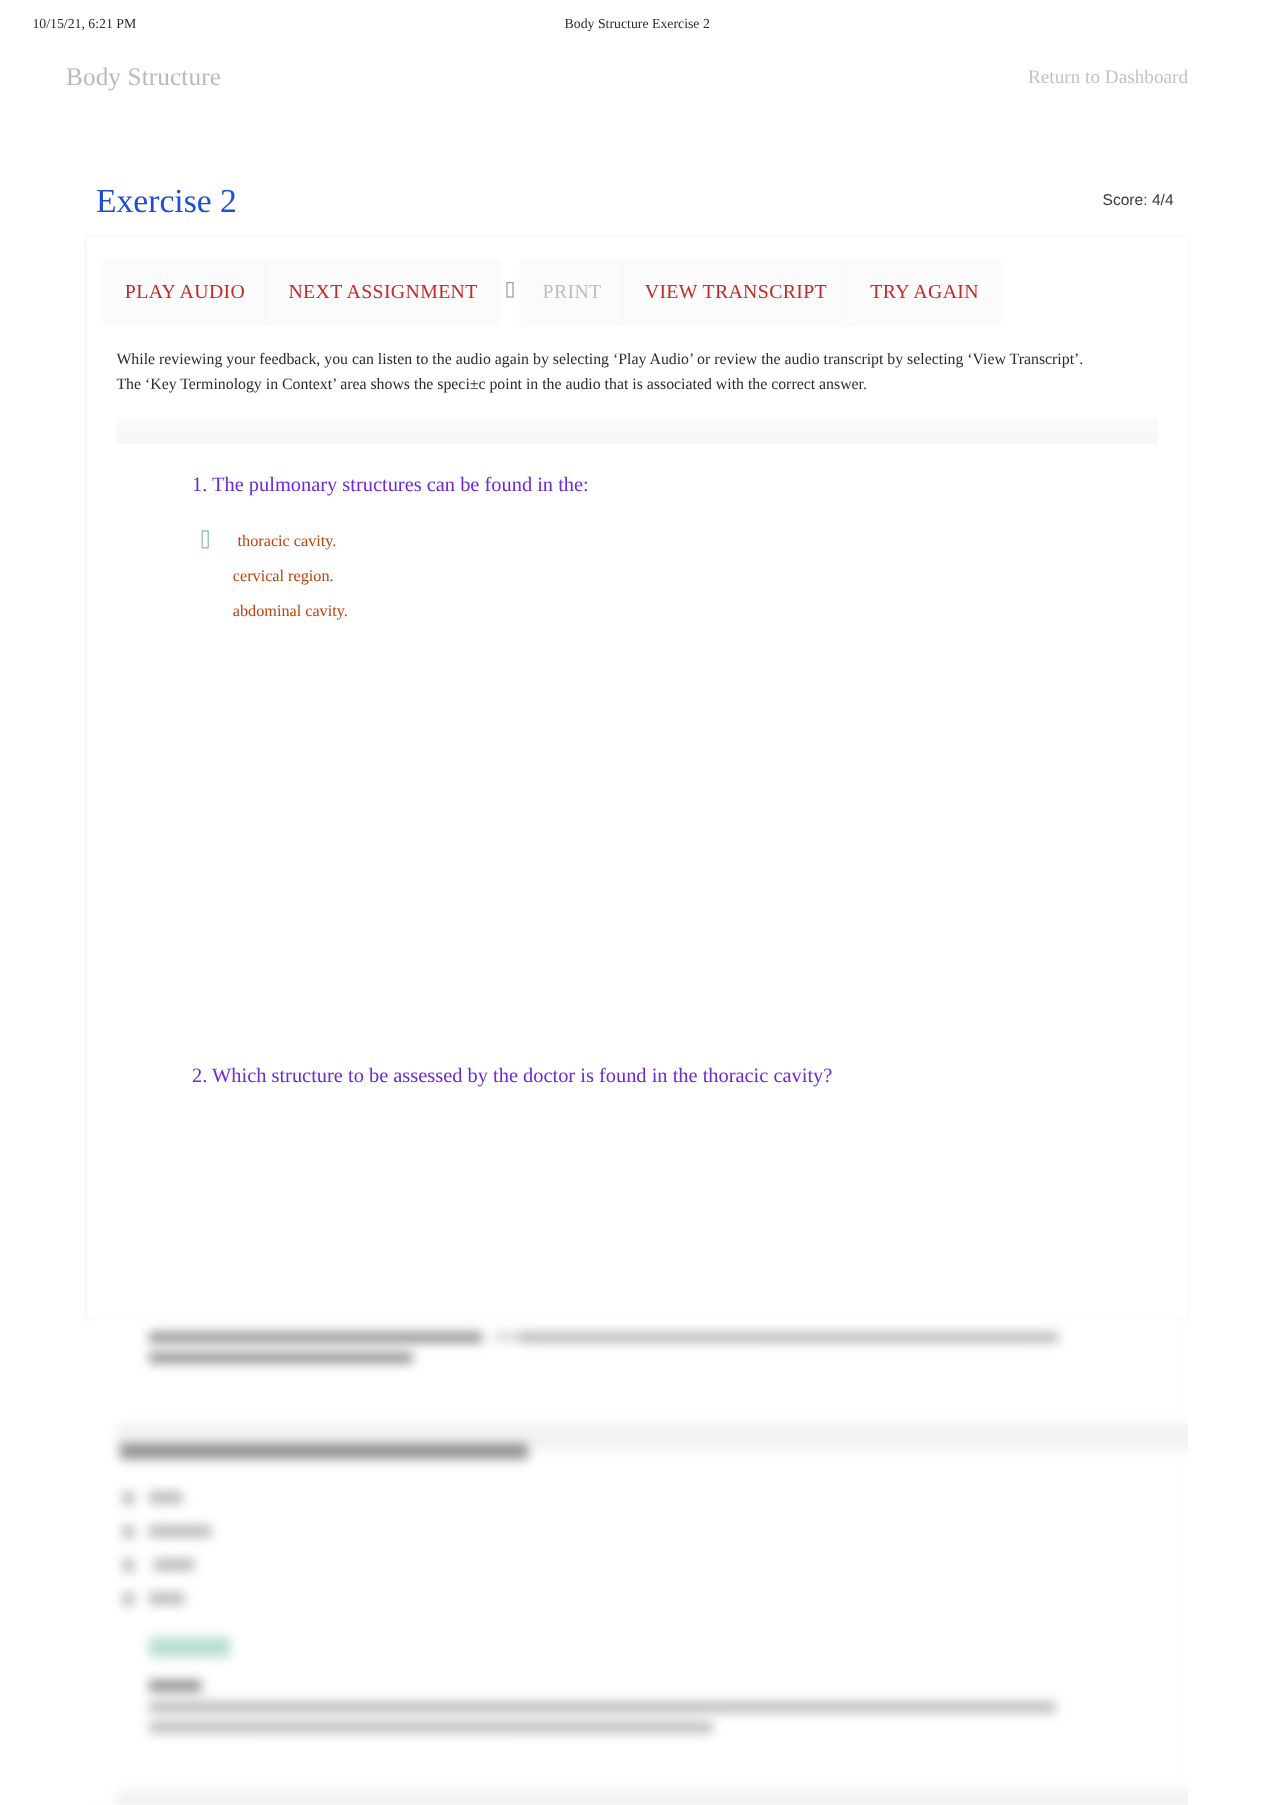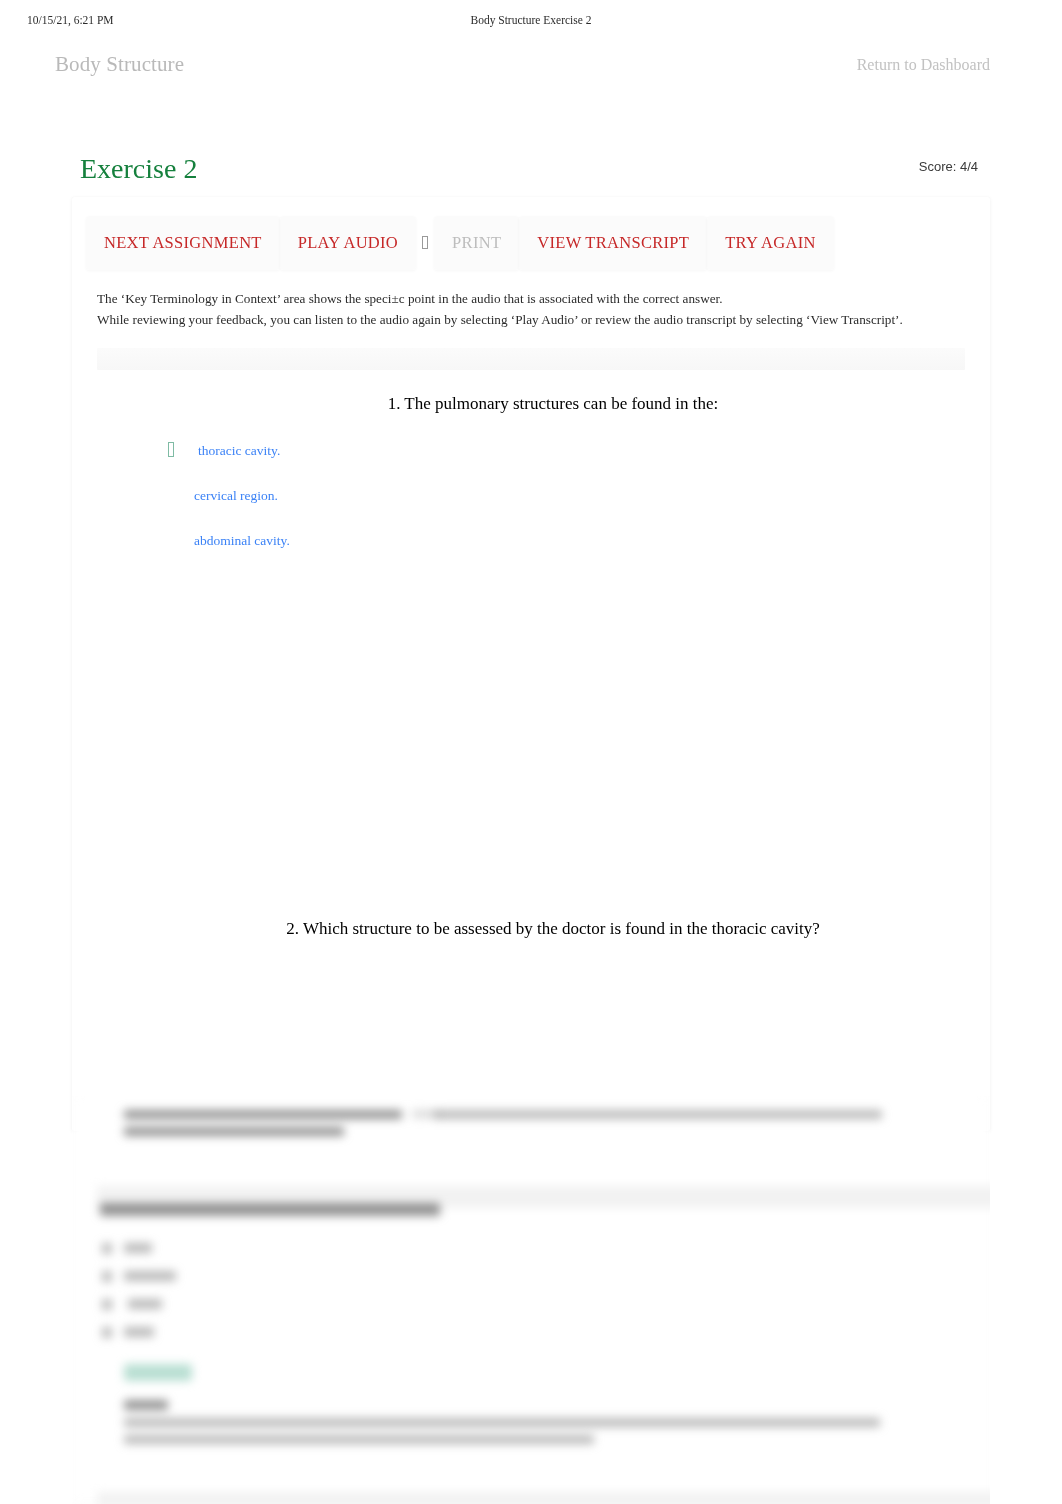--- a/index.html
+++ b/index.html
@@ -71,21 +71,21 @@
     white-space: nowrap;
     text-decoration: none;
   }
 
   
   .exercise-title {
     position: absolute;
     left: 80px;
     top: 153px;
     font-size: 28px;
-    color: #15803d;
+    color: #1d4ed8;
     white-space: nowrap;
   }
   .score {
     position: absolute;
     right: 84px;
     top: 159px;
     font-size: 13px;
     font-family: Liberation Sans, sans-serif;
     color: #3a3a3a;
     white-space: nowrap;
@@ -167,39 +167,37 @@
   .band {
     margin: 18px 25px 0 25px;
     height: 22px;
     background: linear-gradient(to bottom, #fbfbfb, #f7f7f7);
     border-radius: 1px;
   }
 
   
   .question-block { padding: 22px 0 0 0; }
   .q-text {
-    margin-left: 44px;
+    margin-left: 88px;
     font-size: 17px;
     line-height: 24px;
-    color: #000000;
-    white-space: nowrap;
-    text-align: center;
+    color: #6d28d9;
+    white-space: nowrap;
   }
   .options {
     margin-top: 20px;
     margin-left: 96px;
   }
   .option {
     position: relative;
     height: 29px;
     display: flex;
     align-items: center;
     font-size: 13.5px;
-    color: #3b82f6;
-    margin-top: 16px;
+    color: #c2410c;
   }
   .option .marker {
     display: inline-block;
     width: 26px;
     flex: 0 0 26px;
     text-align: left;
   }
   .option .opt-label { white-space: nowrap; }
   .option.correct .opt-label { padding-left: 4px; }
 
@@ -252,31 +250,31 @@
     <span class="brand">Body Structure</span>
     <a class="dashboard-link" href="#">Return to Dashboard</a>
   </div>
 
   <div class="exercise-title">Exercise 2</div>
   <div class="score">Score: 4/4</div>
 
   <div class="card">
 
     <div class="toolbar">
+      <button class="tb-btn">PLAY AUDIO</button>
       <button class="tb-btn">NEXT ASSIGNMENT</button>
-      <button class="tb-btn">PLAY AUDIO</button>
       <span class="tb-glyph"><span class="tofu"></span></span>
       <button class="tb-btn disabled">PRINT</button>
       <button class="tb-btn">VIEW TRANSCRIPT</button>
       <button class="tb-btn">TRY AGAIN</button>
     </div>
 
     <div class="intro">
+      <p>While reviewing your feedback, you can listen to the audio again by selecting ‘Play Audio’ or review the audio transcript by selecting ‘View Transcript’.</p>
       <p>The ‘Key Terminology in Context’ area shows the speci±c point in the audio that is associated with the correct answer.</p>
-      <p>While reviewing your feedback, you can listen to the audio again by selecting ‘Play Audio’ or review the audio transcript by selecting ‘View Transcript’.</p>
     </div>
 
     <div class="band"></div>
 
     <div class="question-block">
       <div class="q-text">1. The pulmonary structures can be found in the:</div>
       <div class="options">
         <div class="option correct">
           <span class="marker"><span class="tofu green"></span></span>
           <span class="opt-label">thoracic cavity.</span>

